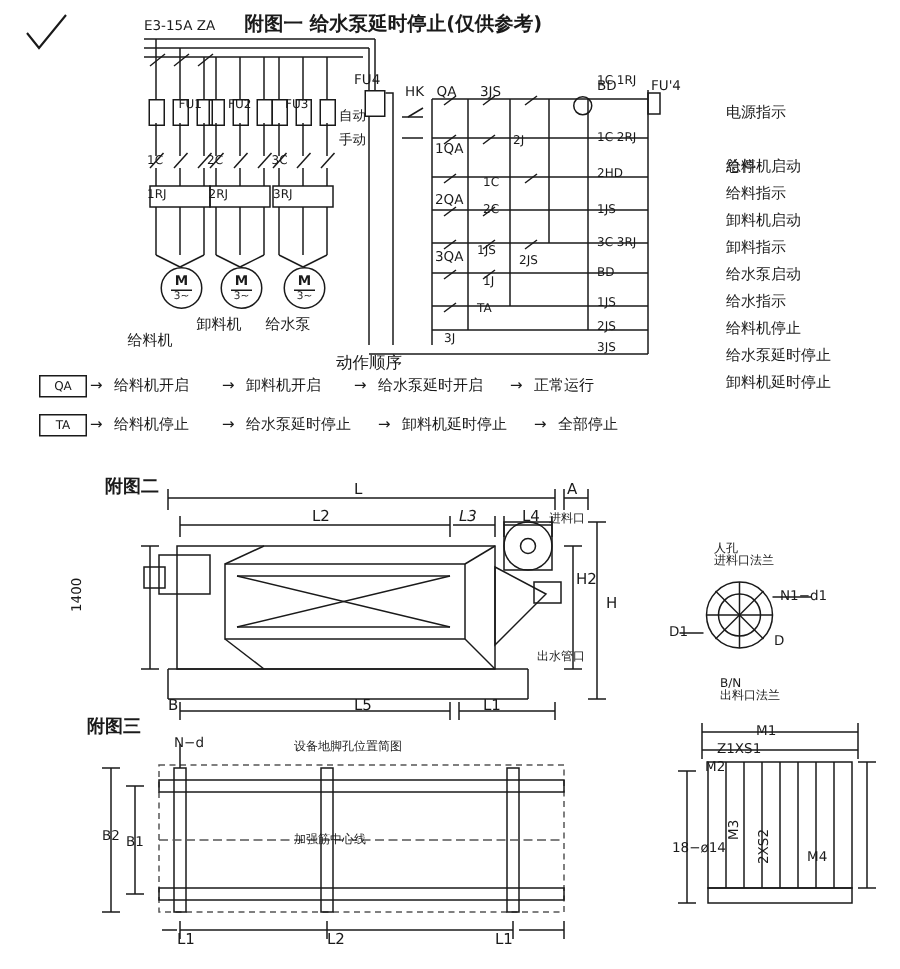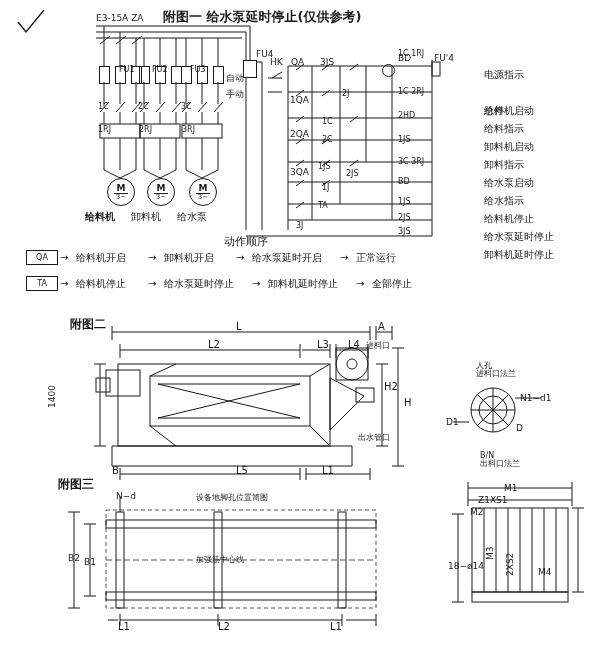--- a/index.html
+++ b/index.html
@@ -215,26 +215,26 @@
 </div>
 <div class="motor" style="left:147px;top:178px;">
   <span class="m">M</span>
   <span class="s">3~</span>
 </div>
 <div class="motor" style="left:189px;top:178px;">
   <span class="m">M</span>
   <span class="s">3~</span>
 </div>
 
-<div class="t f10" style="left:85px;top:212px;font-weight:bold;">给料机</div>
+<div class="t f10" style="left:85px;top:223px;">给料机</div>
 <div class="t f10" style="left:131px;top:212px;font-family:Liberation Serif, serif;">卸料机</div>
 <div class="t f10" style="left:177px;top:212px;">给水泵</div>
 
 <div class="rect" style="left:243px;top:60px;width:12px;height:16px;"></div>
-<div class="t f9" style="left:256px;top:50px;">FU4</div>
+<div class="t f9" style="left:236px;top:50px;">FU4</div>
 <div class="t f9" style="left:398px;top:54px;">BD</div>
 <div class="t f9" style="left:434px;top:54px;">FU'4</div>
 <svg width="30" height="22" style="left:430px;top:60px;">
   <rect x="2" y="2" width="8" height="14" stroke="#1a1a1a" fill="none" stroke-width="1"></rect>
 </svg>
 
 <div class="t f9" style="left:226px;top:74px;">自动</div>
 <div class="t f9" style="left:226px;top:90px;">手动</div>
 <div class="t f9" style="left:270px;top:58px;">HK</div>
 <div class="t f9" style="left:291px;top:58px;">QA</div>
@@ -367,21 +367,21 @@
       <path d="M376 128 H388"></path>
     <path d="M398 30 V148"></path>
       <path d="M392 30 H404"></path>
       <path d="M392 148 H404"></path>
   </g>
 </svg>
 
 <div class="t f10" style="left:236px;top:322px;">L</div>
 <div class="t f10" style="left:378px;top:322px;">A</div>
 <div class="t f10" style="left:208px;top:340px;">L2</div>
-<div class="t f10" style="left:317px;top:340px;">L3</div>
+<div class="t f10" style="left:306px;top:340px;font-style:italic;">L3</div>
 <div class="t f10" style="left:348px;top:340px;">L4</div>
 <div class="t f9" style="left:48px;top:408px;transform:rotate(-90deg);transform-origin:left top;">1400</div>
 <div class="t f10" style="left:384px;top:382px;">H2</div>
 <div class="t f10" style="left:404px;top:398px;">H</div>
 <div class="t f10" style="left:112px;top:466px;">B</div>
 <div class="t f10" style="left:236px;top:466px;">L5</div>
 <div class="t f10" style="left:322px;top:466px;">L1</div>
 <div class="t f8" style="left:366px;top:342px;">进料口</div>
 <div class="t f8" style="left:358px;top:434px;">出水管口</div>
 

